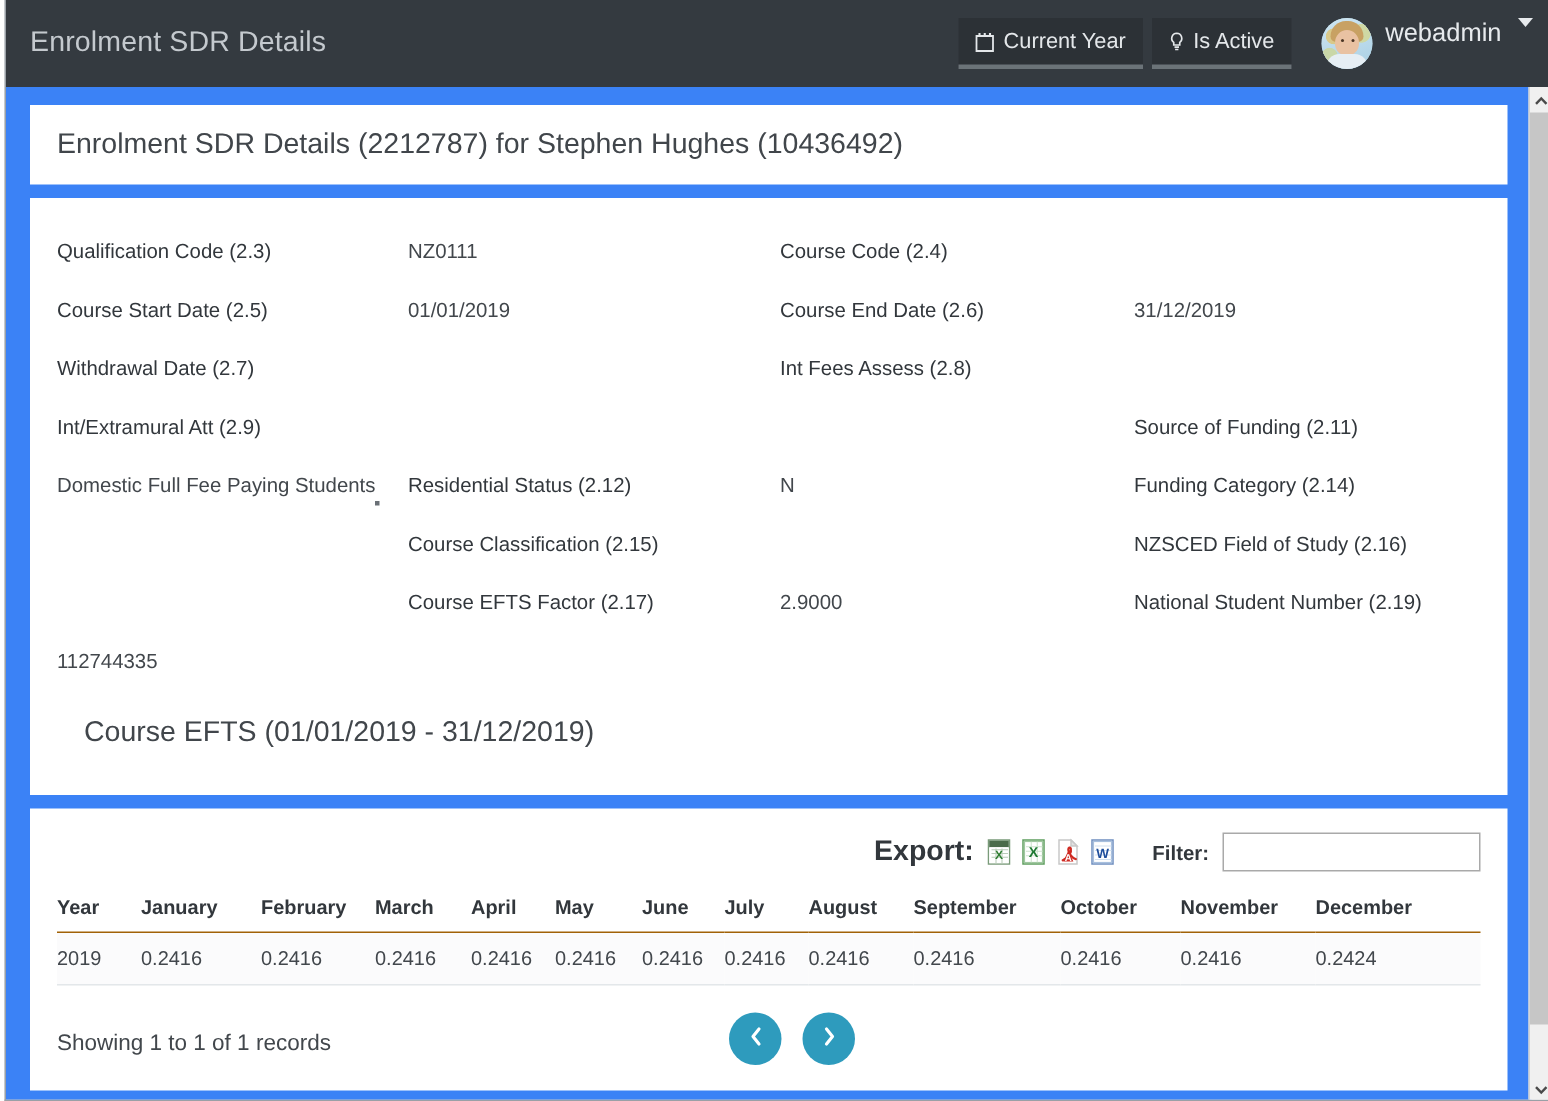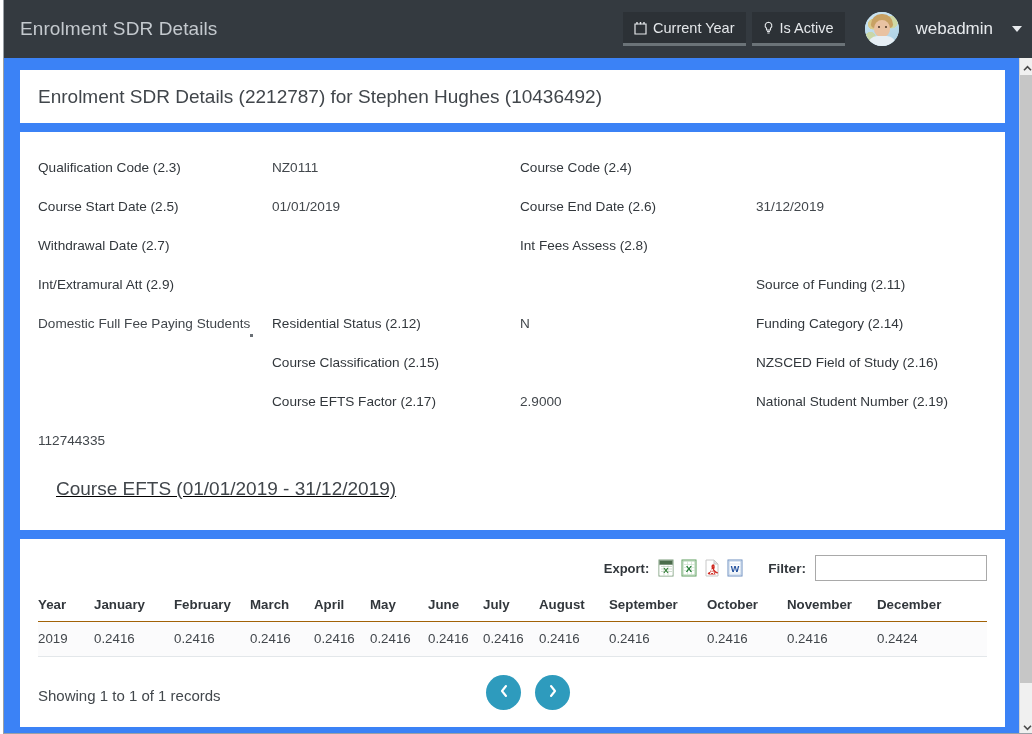--- a/index.html
+++ b/index.html
@@ -56,22 +56,21 @@
     align-items: center;
     gap: 6px;
     border-bottom: 3px solid #6b7378;
     cursor: pointer;
     white-space: nowrap;
   }
   .nav-pill + .nav-pill { margin-left: 6px; }
   .nav-pill svg { display: block; }
   .user-box {
     display: flex;
-    align-items: center;
-    gap: 17px;
+    gap: 9px;
     margin-left: 20px;
     cursor: pointer;
   }
   .avatar {
     width: 34px; height: 34px;
     border-radius: 50%;
     overflow: hidden;
     position: relative;
     background: #bcd9e8;
     flex: 0 0 auto;
@@ -171,21 +170,20 @@
   .speck {
     display: inline-block;
     width: 3px; height: 3px;
     background: #6a7076;
     position: relative;
     top: 9px;
   }
 
   .efts-heading-wrap {
     padding: 18px 18px 20px 18px;
-    text-decoration: underline;
   }
   .efts-heading {
     font-size: 19px;
     color: #41464b;
     font-weight: normal;
   }
 
   
   .card.table-card {
     margin-top: 9px;
@@ -193,21 +191,21 @@
     height: 188px;
   }
   .table-toolbar {
     display: flex;
     align-items: center;
     justify-content: flex-end;
     gap: 0;
     height: 30px;
   }
   .export-label {
-    font-size: 13px;
+    font-size: 19px;
     font-weight: bold;
     color: #32373c;
     margin-right: 9px;
     padding-left: 44px;
   }
   .export-icons { display: flex; align-items: center; gap: 6px; }
   .xicon { width: 17px; height: 18px; display: block; cursor: pointer; }
   .filter-label {
     font-size: 13.6px;
     font-weight: bold;

